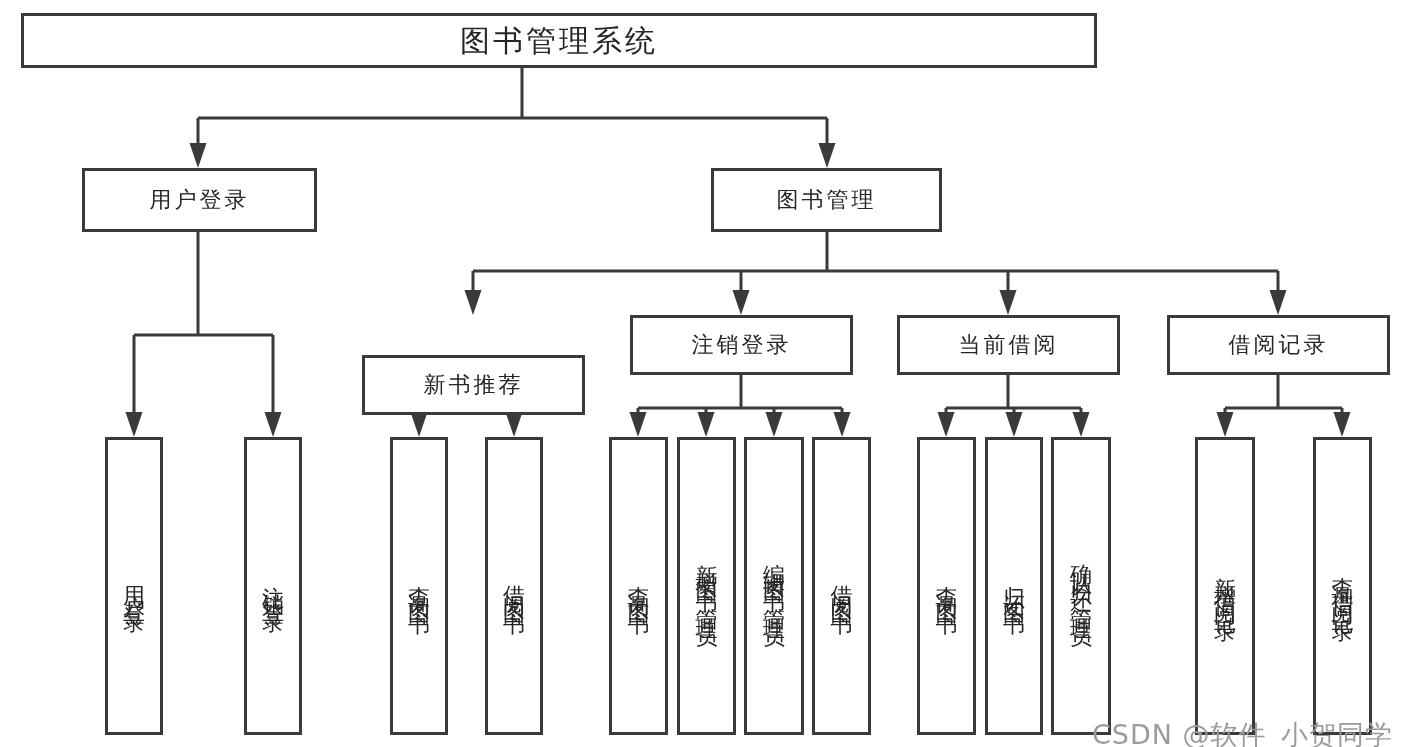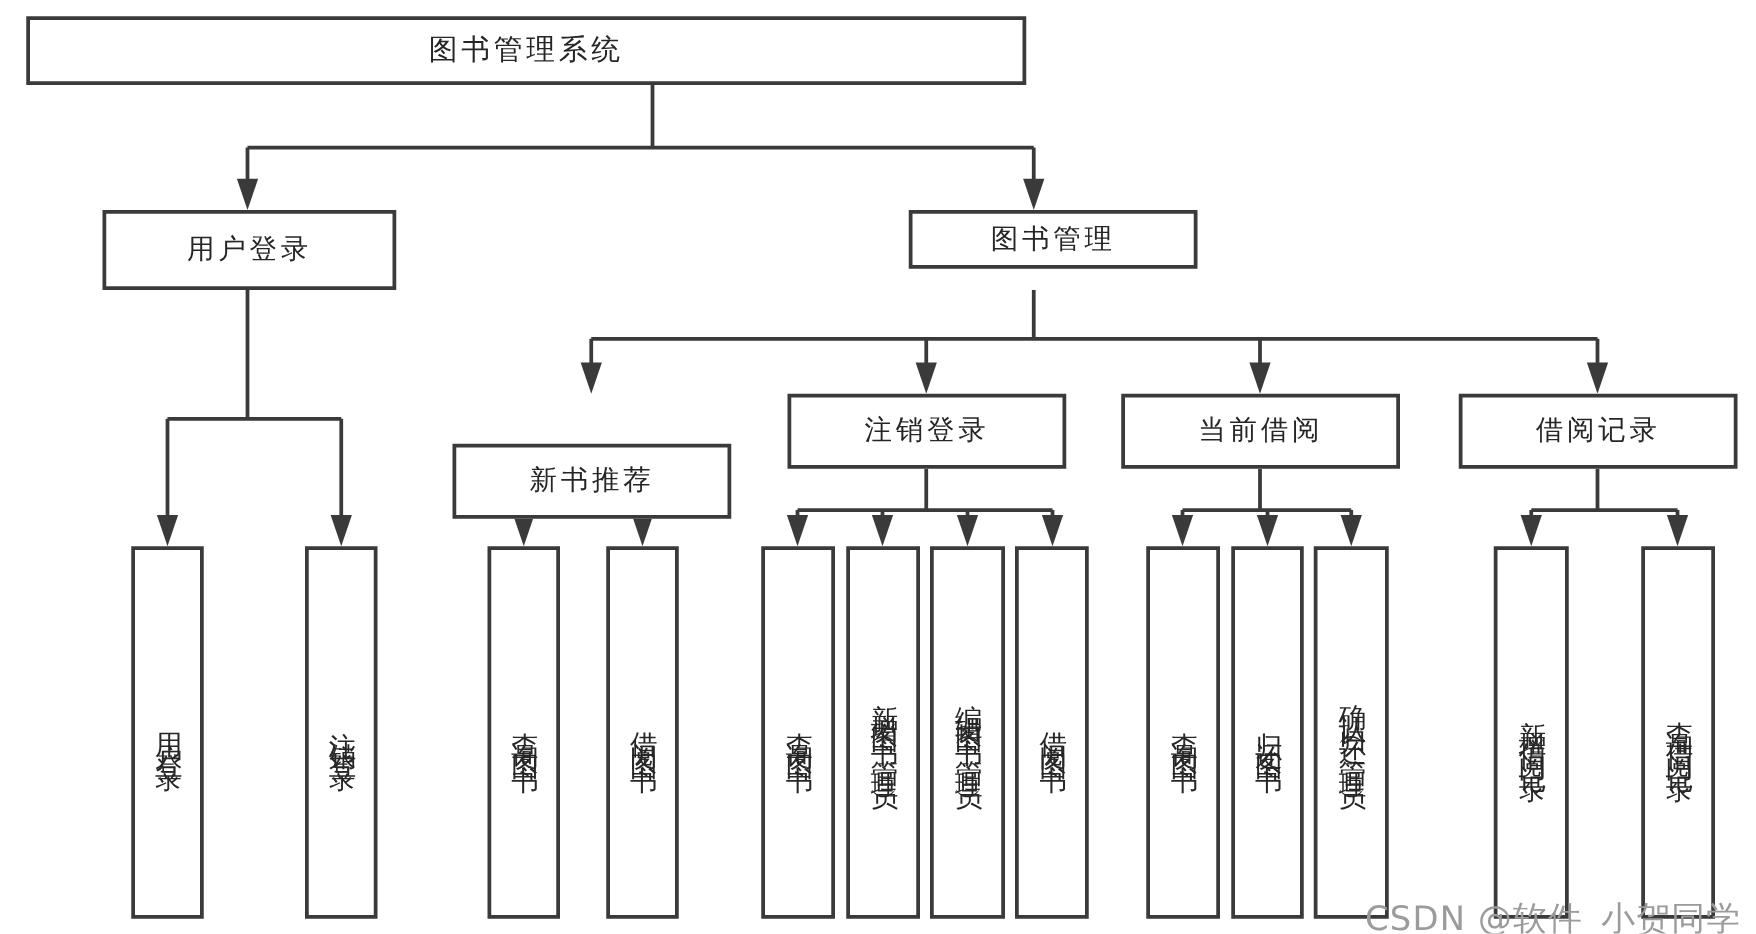--- a/index.html
+++ b/index.html
@@ -29,23 +29,23 @@
     line-height: 1;
   }
   .hnode { font-size: 22px; letter-spacing: 3px; }
   .vnode {
     writing-mode: vertical-rl;
     text-orientation: upright;
     font-size: 22px;
     letter-spacing: 9px;
   }
   
-  .n-root        { left: 21px;   top: 13px;  width: 800px; height: 55px; font-size: 23px; }
+  .n-root        { left: 21px;   top: 13px;  width: 1076px; height: 55px; font-size: 30px; }
   .n-user-login  { left: 82px;   top: 168px; width: 235px;  height: 64px; }
-  .n-book-mgmt   { left: 711px;  top: 168px; width: 231px;  height: 47px; margin-left: 16px; }
+  .n-book-mgmt   { left: 711px;  top: 168px; width: 231px;  height: 64px; }
   .n-l3-recommend{ left: 362px;  top: 315px; width: 223px;  height: 60px; margin-top: 40px; }
   .n-l3-borrow   { left: 630px;  top: 315px; width: 223px;  height: 60px; }
   .n-l3-current  { left: 897px;  top: 315px; width: 223px;  height: 60px; }
   .n-l3-record   { left: 1167px; top: 315px; width: 223px;  height: 60px; }
   .leaf          { top: 437px; height: 298px; width: 58px; }
   .n-leaf-login   { left: 105px; }
   .n-leaf-logout  { left: 244px; }
   .n-leaf-query1  { left: 390px; }
   .n-leaf-borrow1 { left: 485px; }
   .n-leaf-query2  { left: 609px; width: 59px; }

